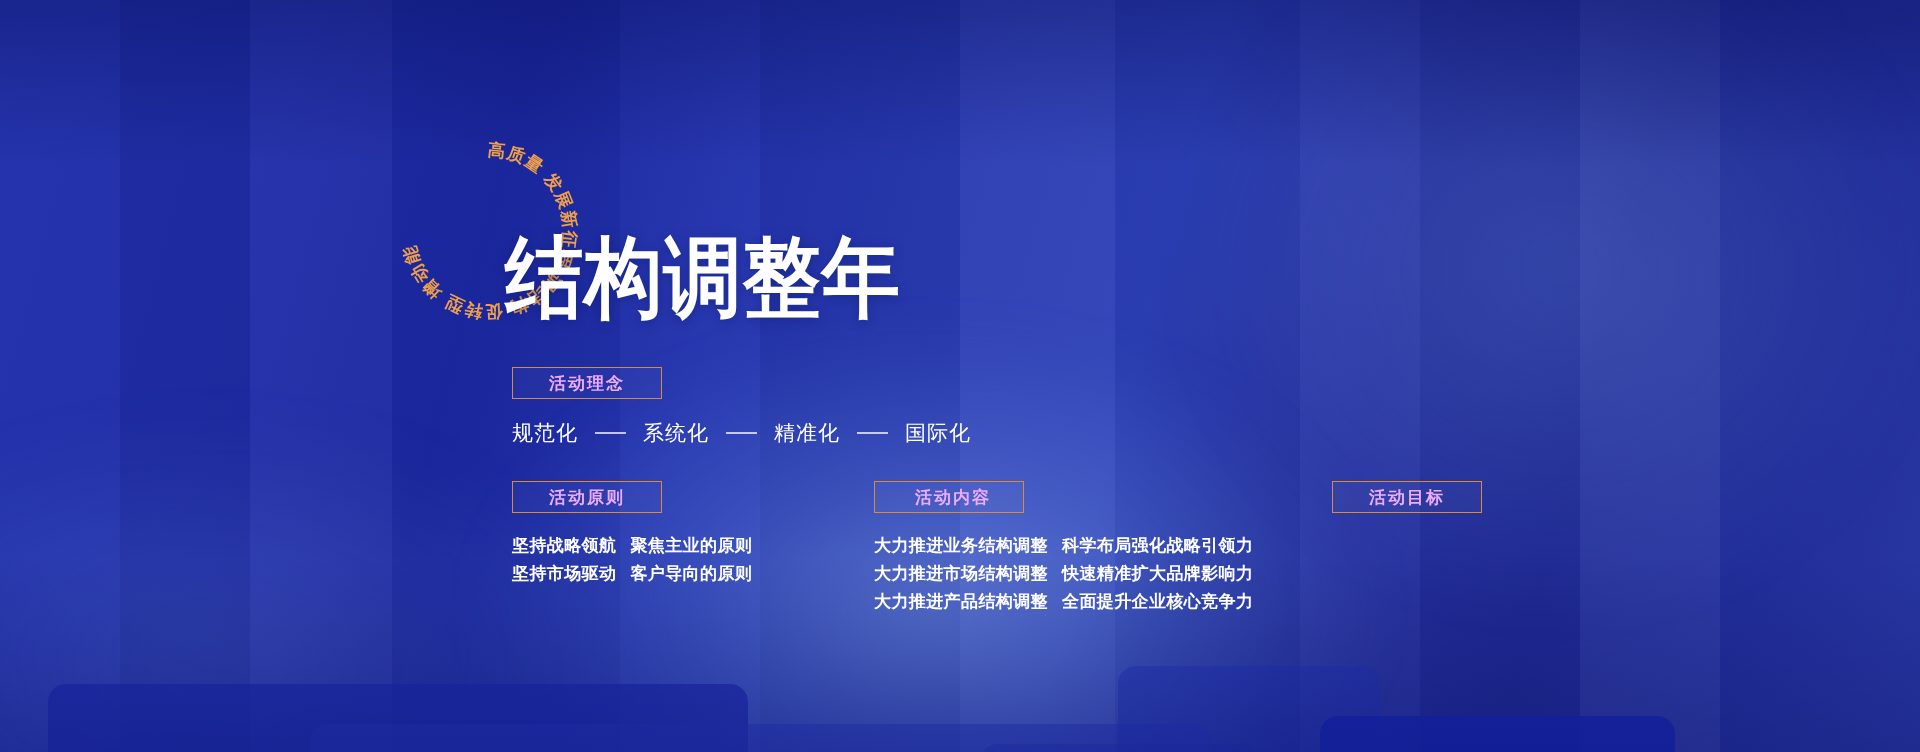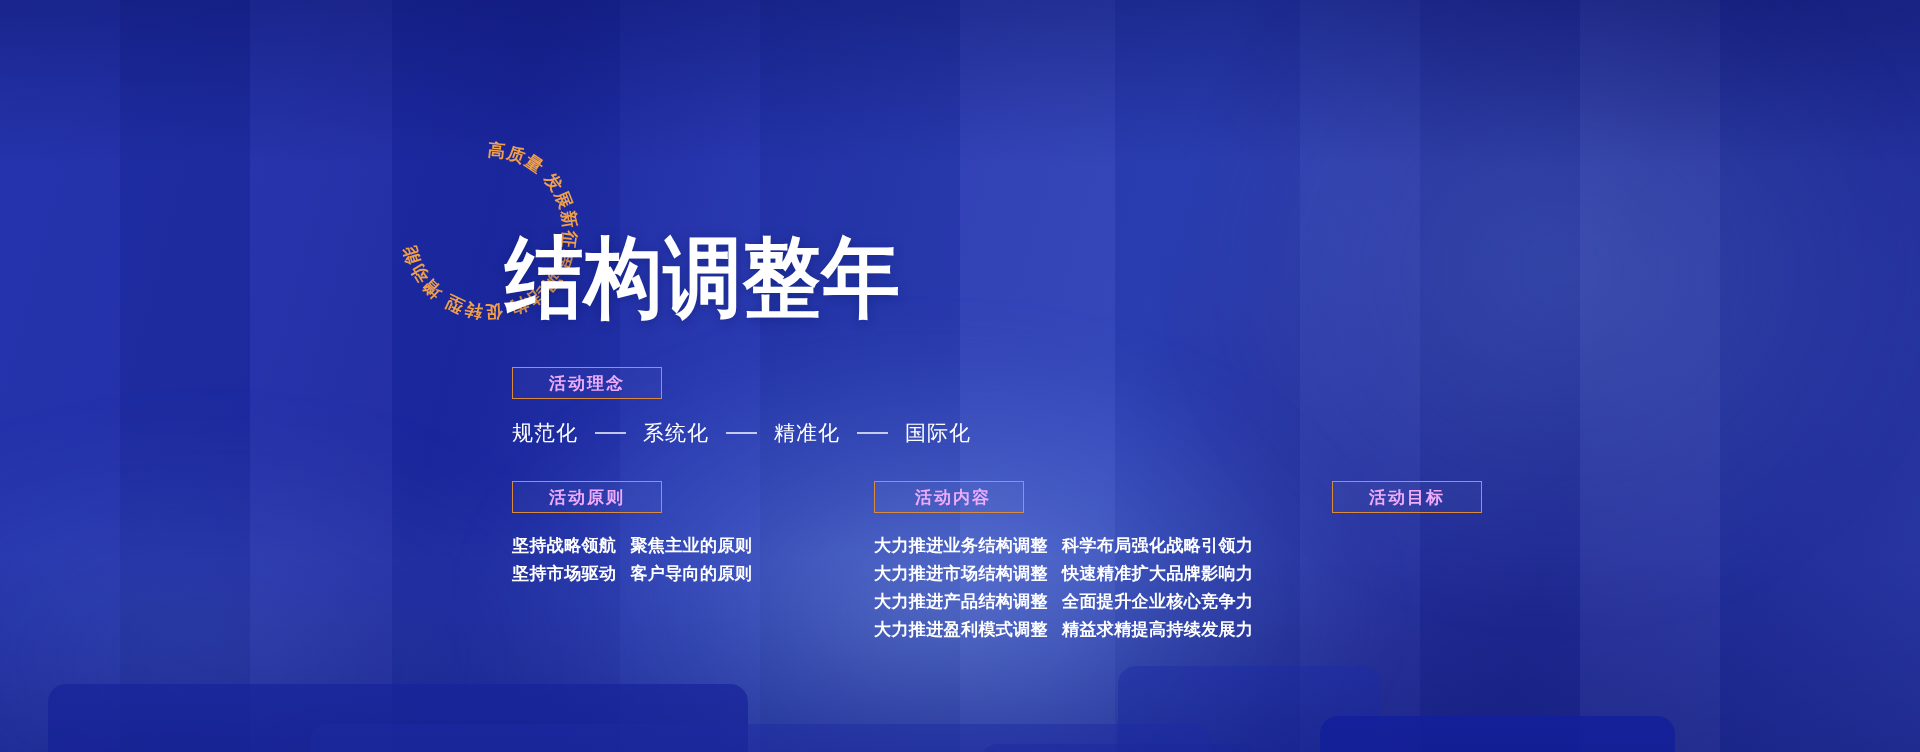--- a/index.html
+++ b/index.html
@@ -251,21 +251,17 @@
       <span>科学布局强化战略引领力</span>
     </div>
     <div class="row">
       <span>大力推进市场结构调整</span>
       <span>快速精准扩大品牌影响力</span>
     </div>
     <div class="row">
       <span>大力推进产品结构调整</span>
       <span>全面提升企业核心竞争力</span>
     </div>
-    <div class="row">
-      <span>大力推进盈利模式调整</span>
-      <span>精益求精提高持续发展力</span>
-    </div>
   </div>
 
   <div class="badge" id="badge-goal">活动目标</div>
 
 </div>
 
 </body></html>

